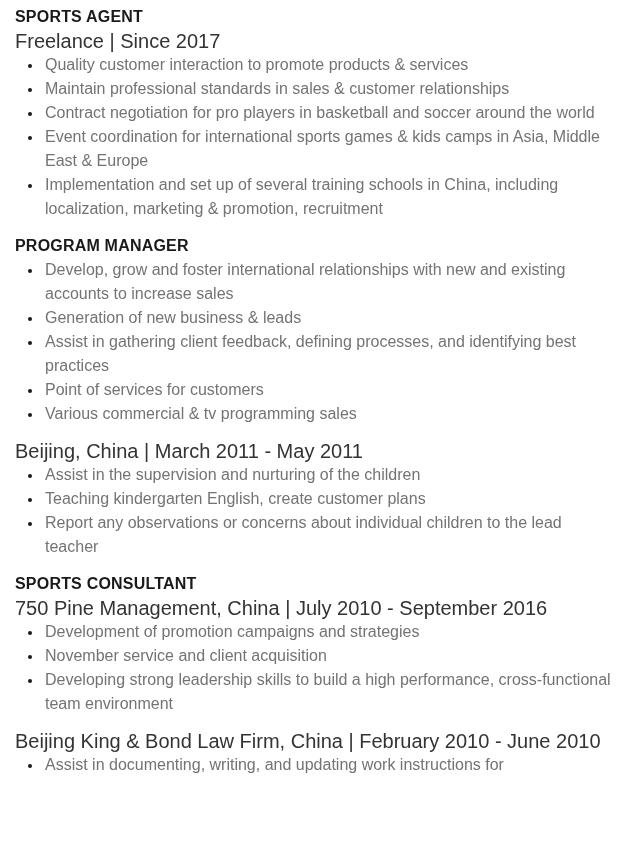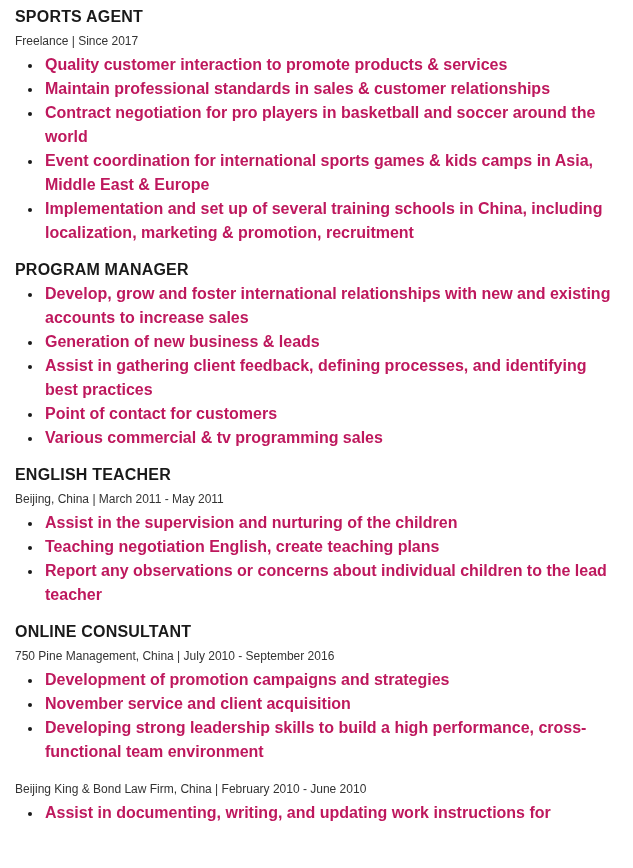--- a/index.html
+++ b/index.html
@@ -28,35 +28,34 @@
   .job-title {
     margin: 0;
     font-size: 16px;
     line-height: 24px;
     font-weight: 700;
     color: #1a1a1a;
     letter-spacing: 0.2px;
   }
   .job-meta {
     margin: 0;
-    font-size: 12px;
+    font-size: 20px;
     line-height: 24px;
     color: #333333;
   }
   .job-bullets {
     margin: 0;
     padding: 0 0 0 28px;
     list-style: disc outside;
   }
   .job-bullets li {
     margin: 0;
     padding-left: 2px;
     line-height: 24px;
-    color: #be185d;
-    font-weight: bold;
+    color: #737373;
   }
   .job-bullets li::marker {
     color: #1a1a1a;
     font-size: 14px;
   }
 </style>
 </head>
 <body>
 
 <div class="page">
@@ -72,37 +71,36 @@
       <li>Implementation and set up of several training schools in China, including localization, marketing &amp; promotion, recruitment</li>
     </ul>
   </section>
 
   <section class="job">
     <h2 class="job-title">PROGRAM MANAGER</h2>
     <ul class="job-bullets">
       <li>Develop, grow and foster international relationships with new and existing accounts to increase sales</li>
       <li>Generation of new business &amp; leads</li>
       <li>Assist in gathering client feedback, defining processes, and identifying best practices</li>
-      <li>Point of contact for customers</li>
+      <li>Point of services for customers</li>
       <li>Various commercial &amp; tv programming sales</li>
     </ul>
   </section>
 
   <section class="job">
-    <h2 class="job-title">ENGLISH TEACHER</h2>
     <p class="job-meta">Beijing, China | March 2011 - May 2011</p>
     <ul class="job-bullets">
       <li>Assist in the supervision and nurturing of the children</li>
-      <li>Teaching negotiation English, create teaching plans</li>
+      <li>Teaching kindergarten English, create customer plans</li>
       <li>Report any observations or concerns about individual children to the lead teacher</li>
     </ul>
   </section>
 
   <section class="job">
-    <h2 class="job-title">ONLINE CONSULTANT</h2>
+    <h2 class="job-title">SPORTS CONSULTANT</h2>
     <p class="job-meta">750 Pine Management, China | July 2010 - September 2016</p>
     <ul class="job-bullets">
       <li>Development of promotion campaigns and strategies</li>
       <li>November service and client acquisition</li>
       <li>Developing strong leadership skills to build a high performance, cross-functional team environment</li>
     </ul>
   </section>
 
   <section class="job">
     <p class="job-meta">Beijing King &amp; Bond Law Firm, China | February 2010 - June 2010</p>

